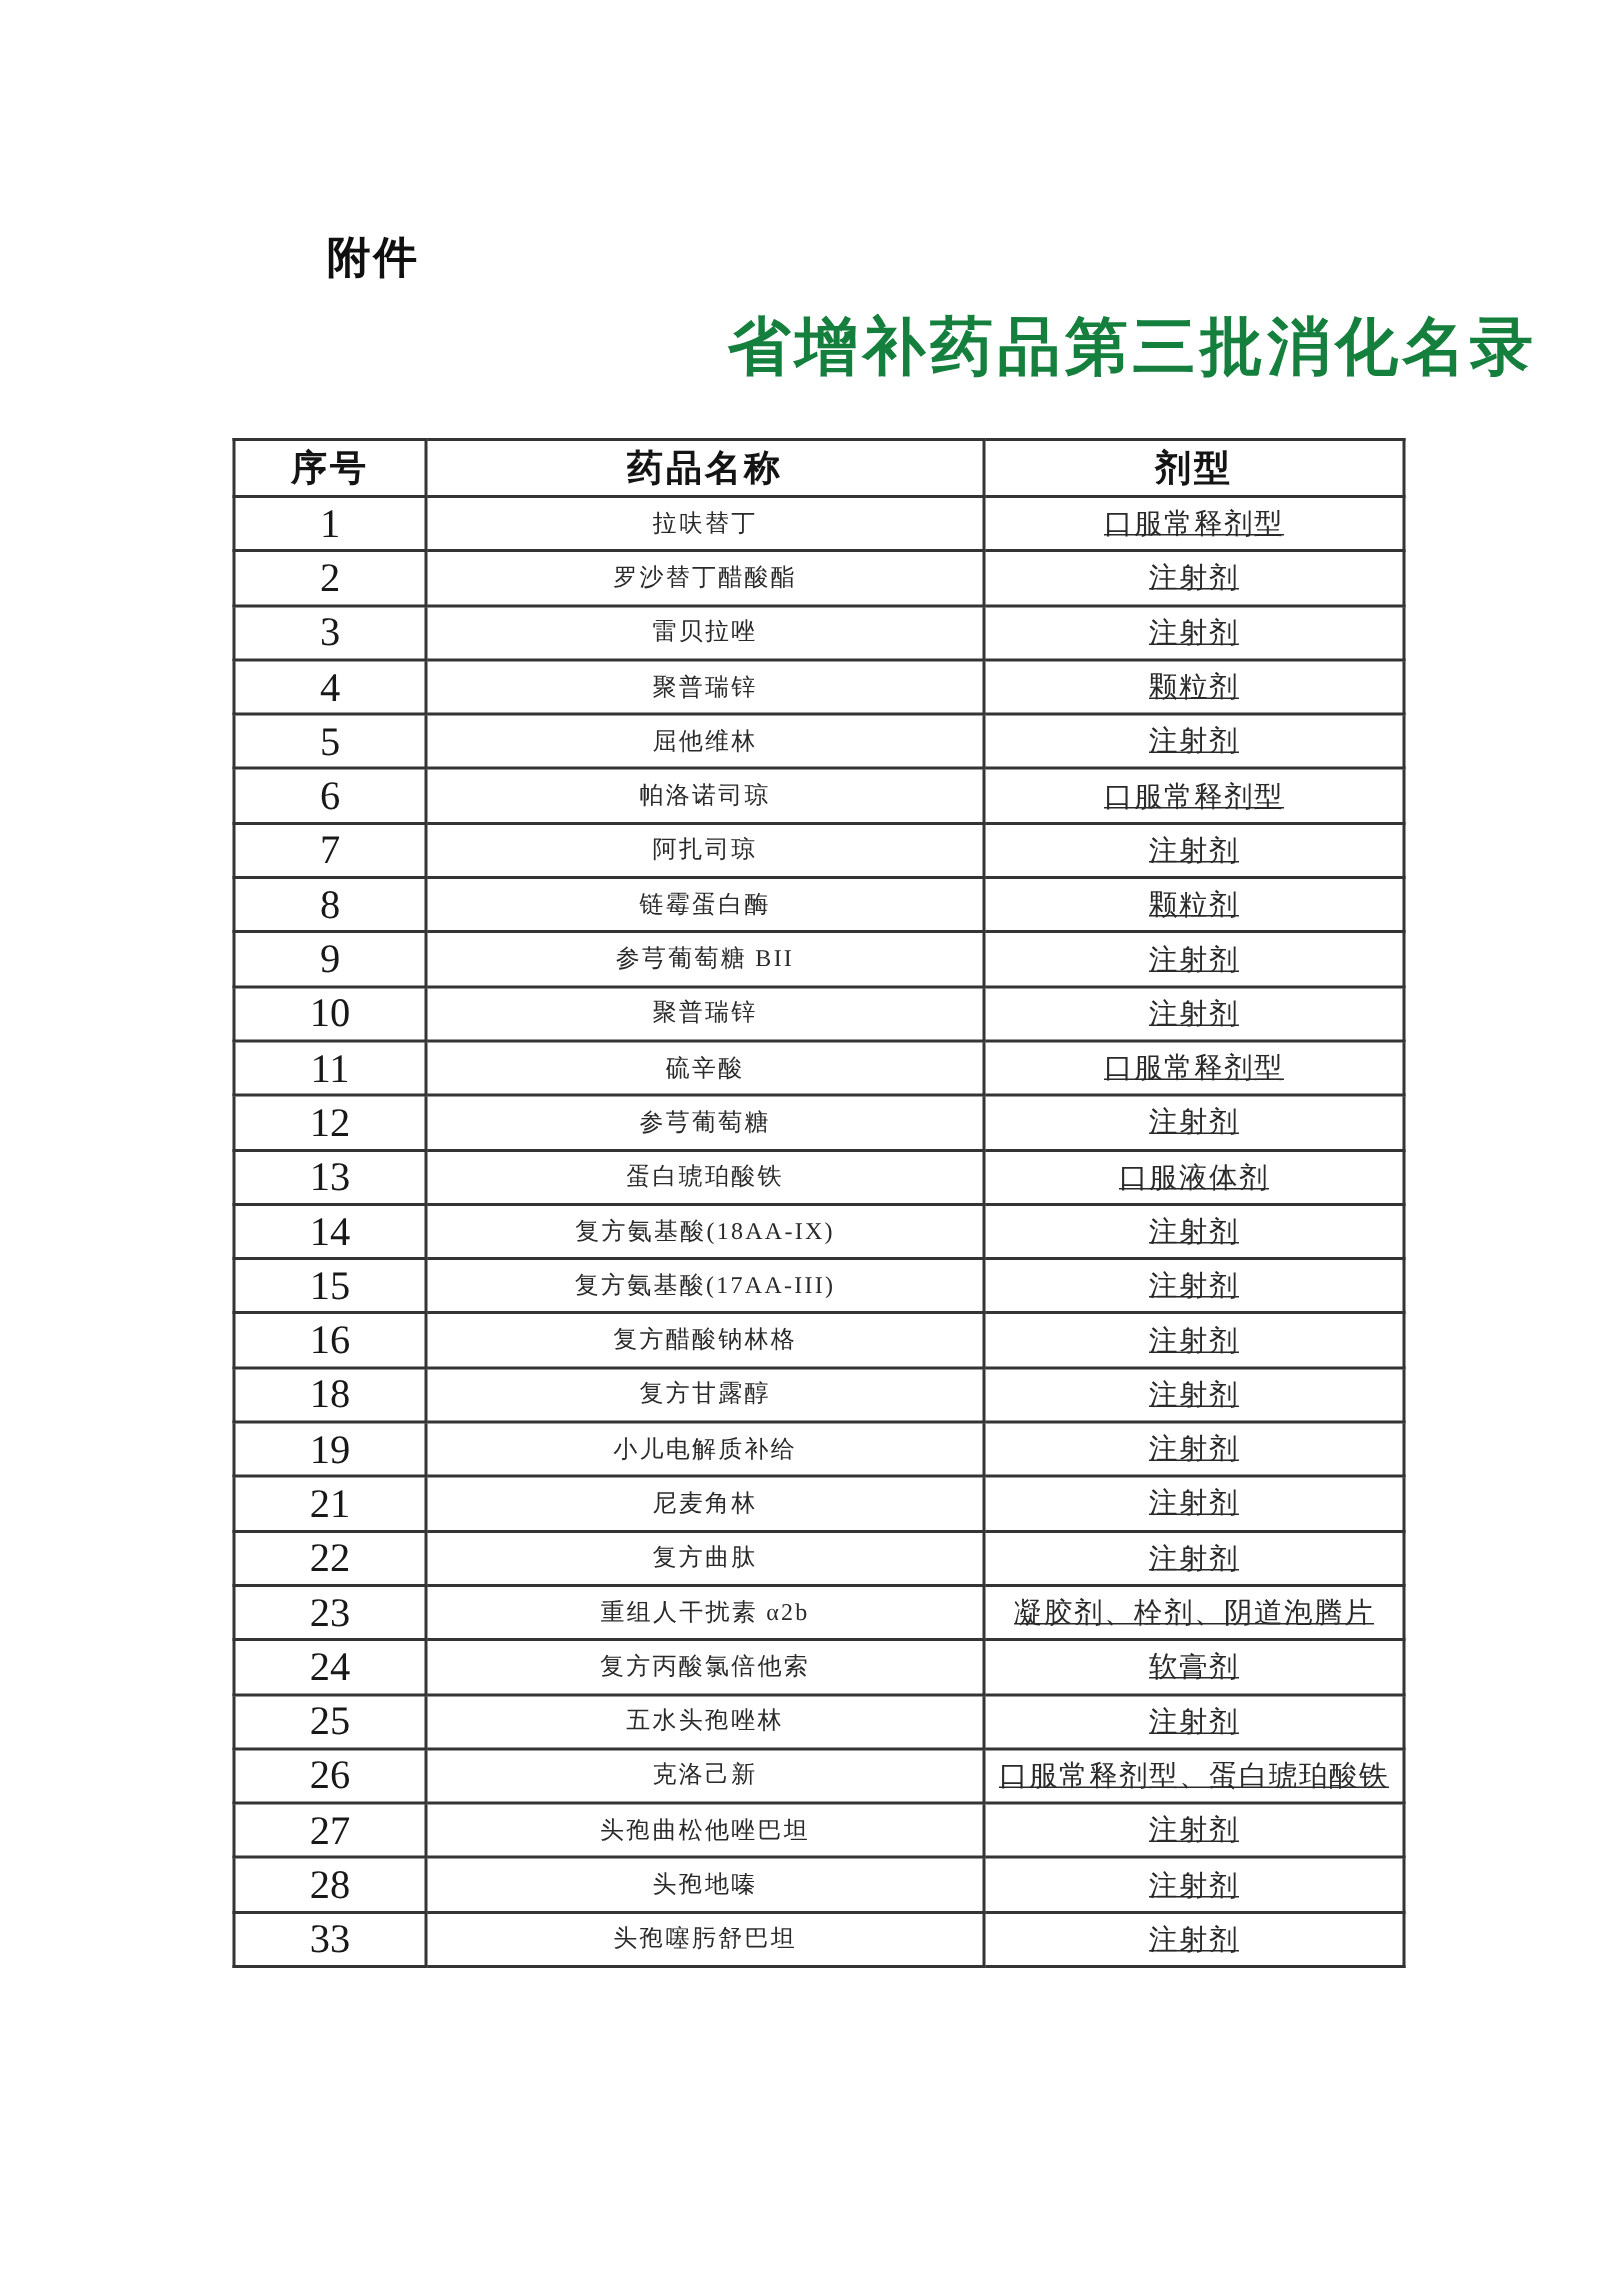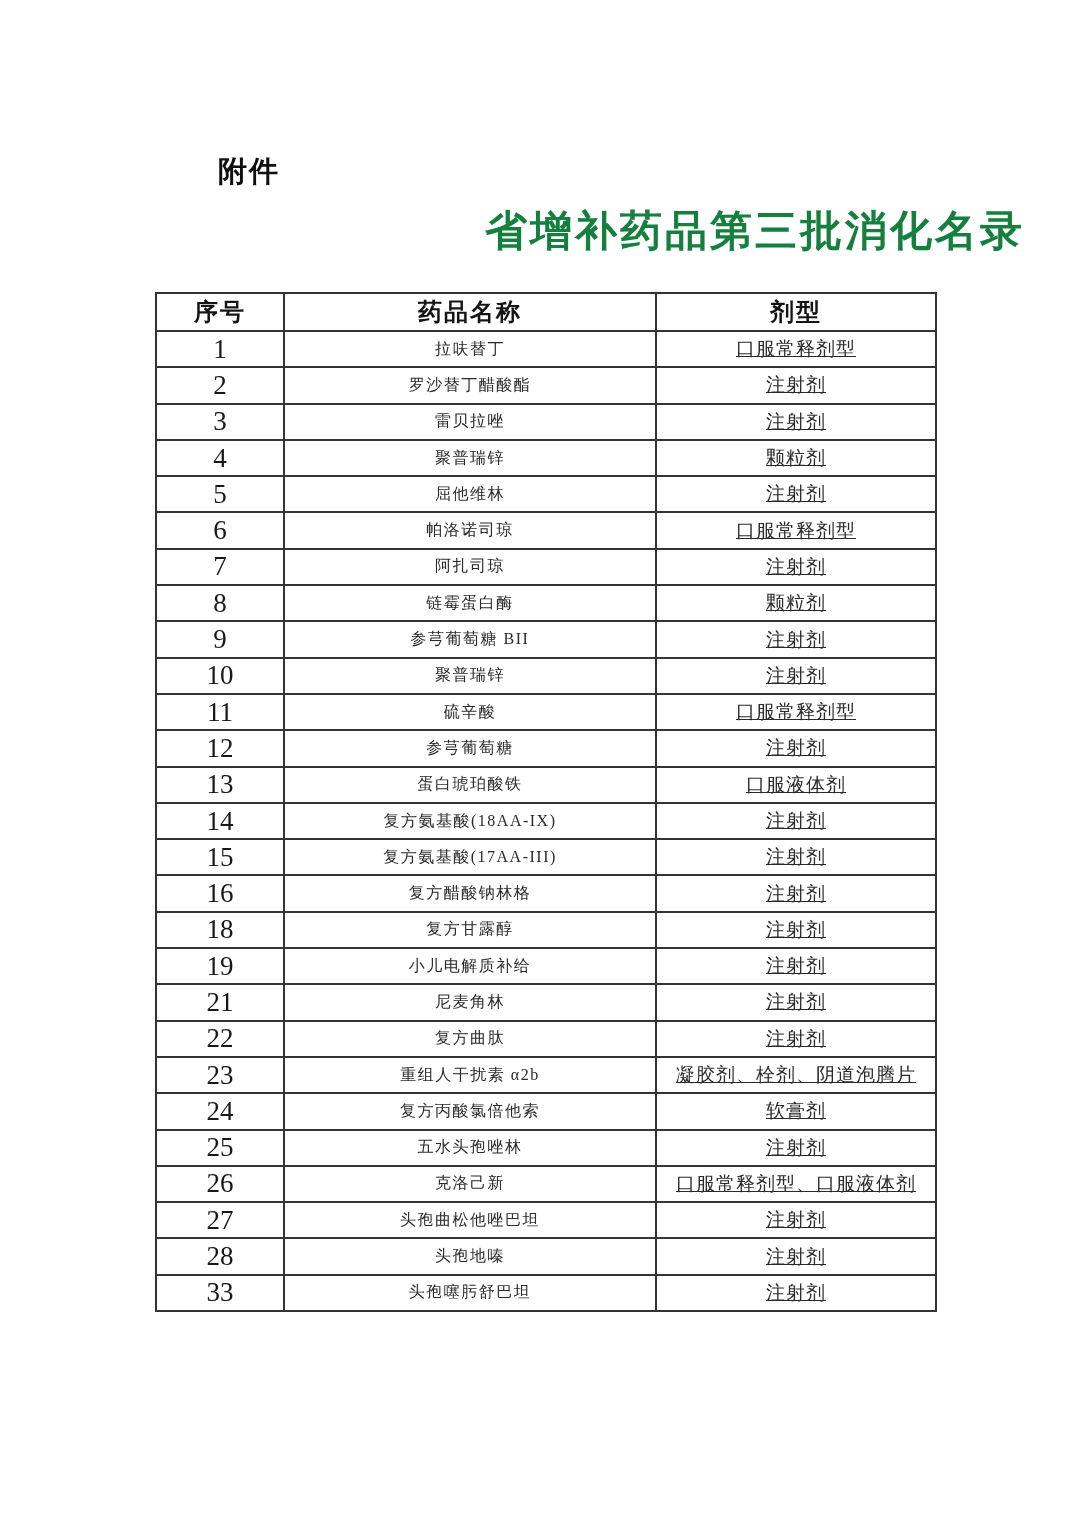--- a/index.html
+++ b/index.html
@@ -224,21 +224,21 @@
     <td class="cell-form">软膏剂</td>
   </tr>
         <tr>
     <td class="cell-no">25</td>
     <td class="cell-name">五水头孢唑林</td>
     <td class="cell-form">注射剂</td>
   </tr>
         <tr>
     <td class="cell-no">26</td>
     <td class="cell-name">克洛己新</td>
-    <td class="cell-form">口服常释剂型、口服液体剂</td>
+    <td class="cell-form">口服常释剂型、蛋白琥珀酸铁</td>
   </tr>
         <tr>
     <td class="cell-no">27</td>
     <td class="cell-name">头孢曲松他唑巴坦</td>
     <td class="cell-form">注射剂</td>
   </tr>
         <tr>
     <td class="cell-no">28</td>
     <td class="cell-name">头孢地嗪</td>
     <td class="cell-form">注射剂</td>

